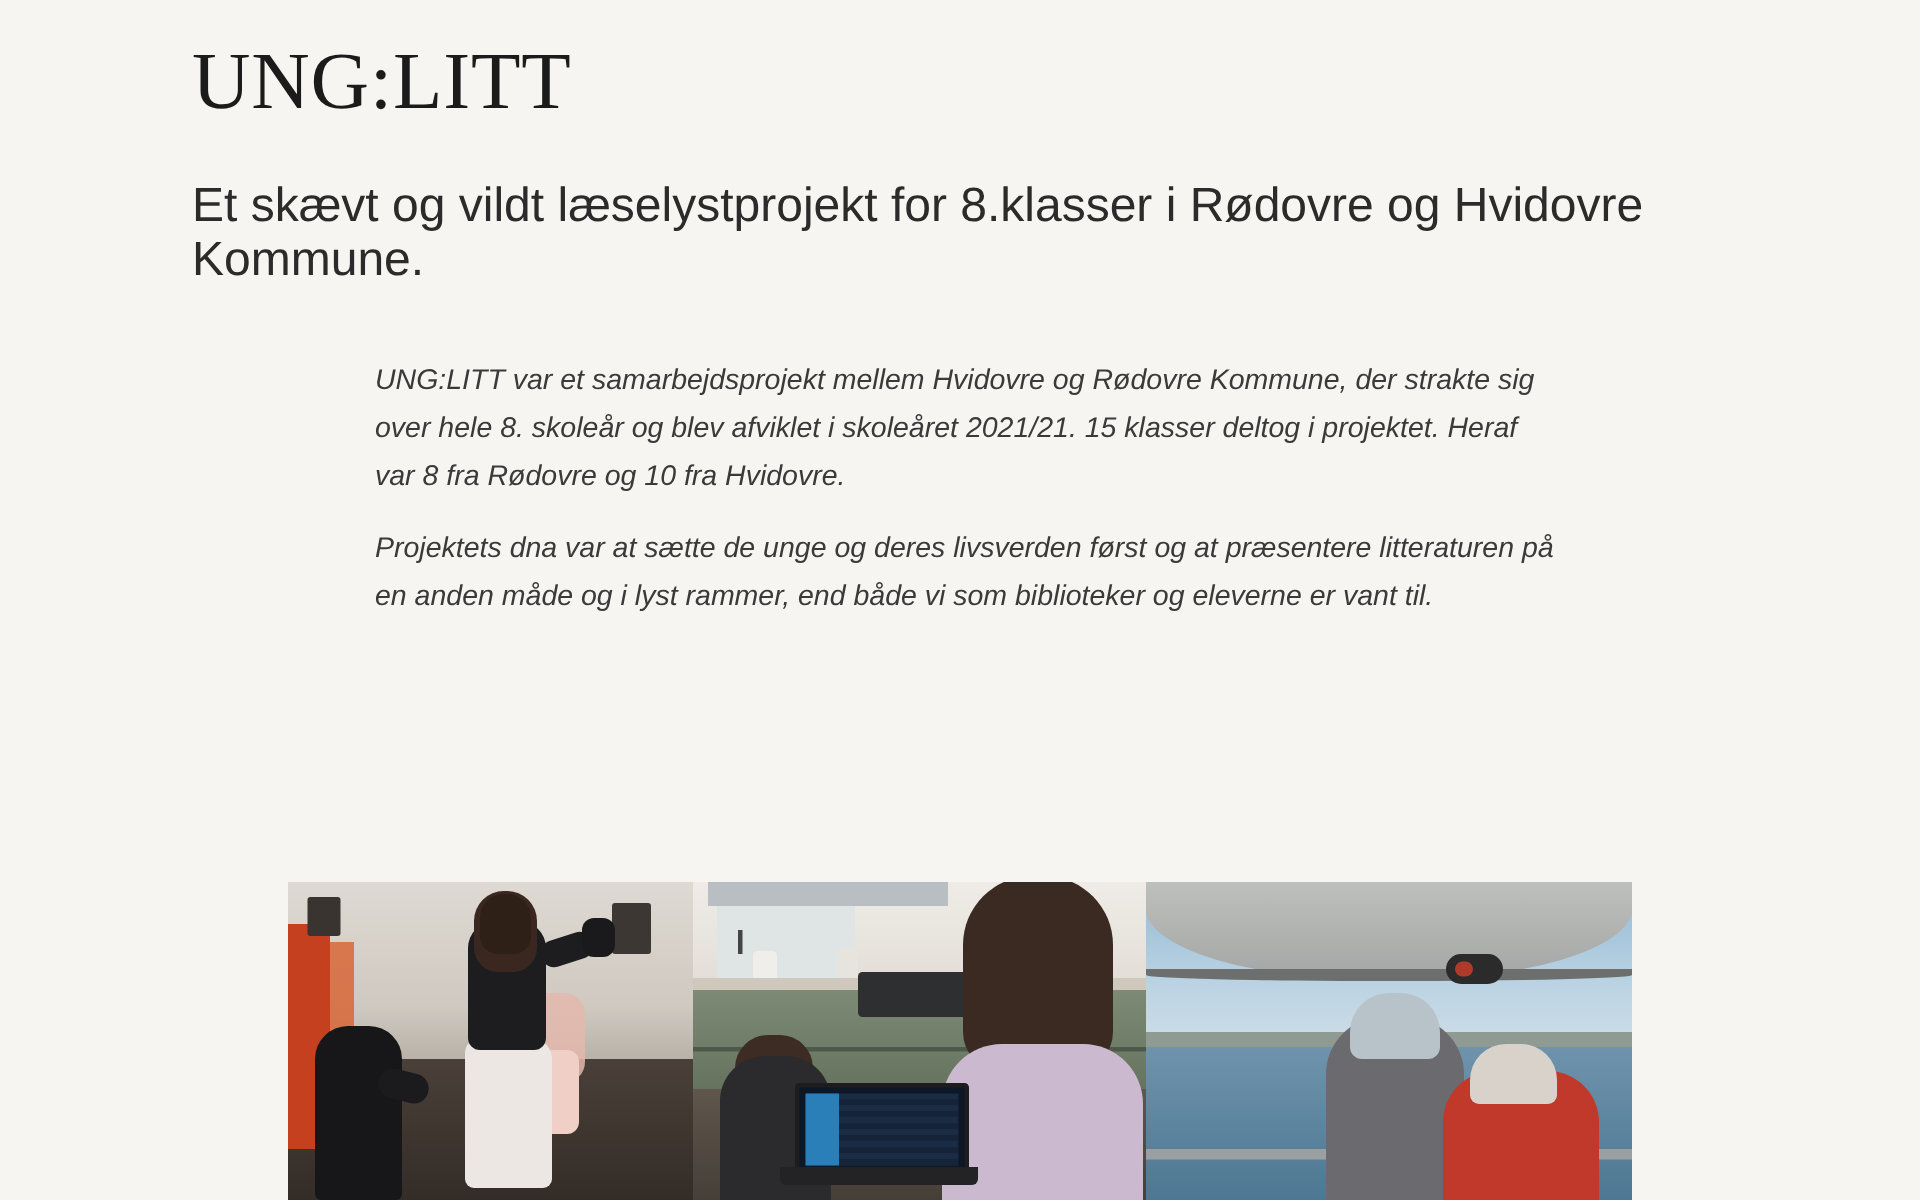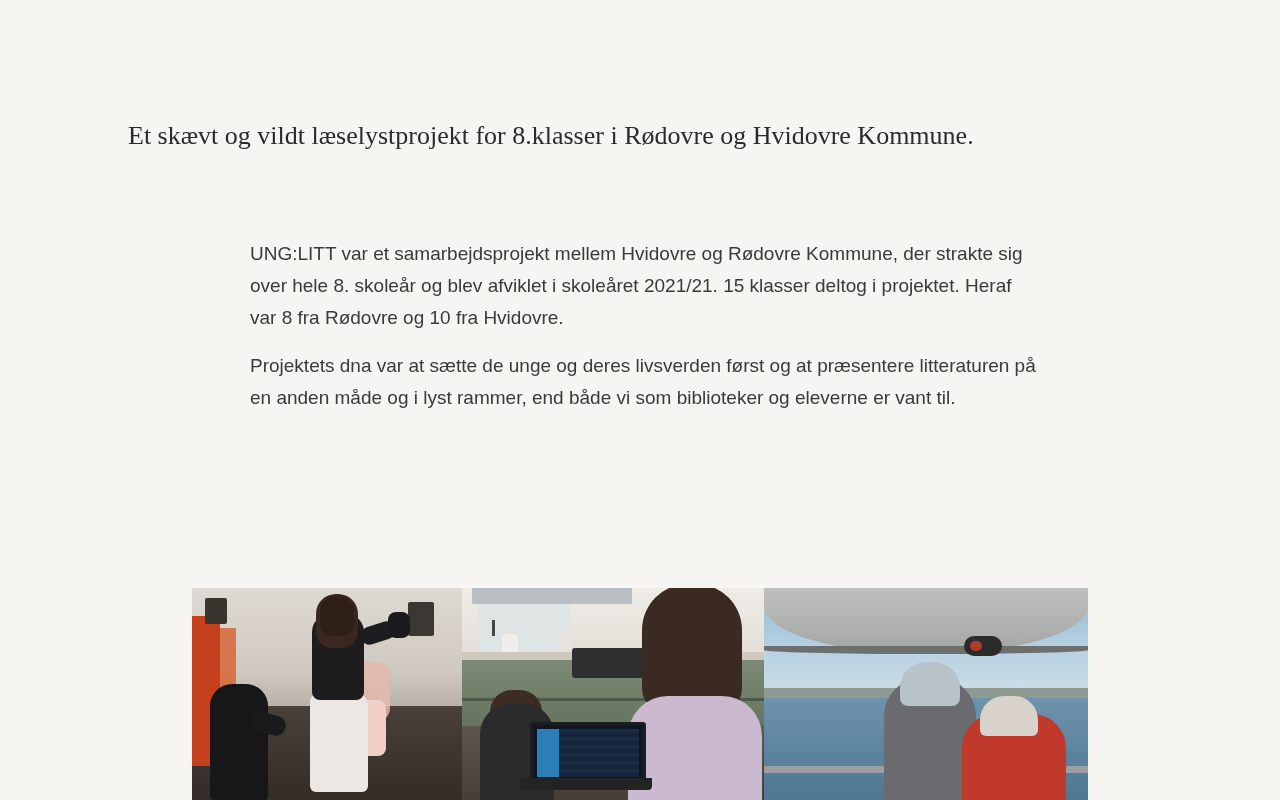--- a/index.html
+++ b/index.html
@@ -29,33 +29,34 @@
     line-height: 64px;
     letter-spacing: 0.5px;
     color: #1b1b1b;
     font-weight: 400;
     margin: 0;
   }
   .tagline {
     position: absolute;
     left: 128px;
     top: 118px;
-    font-family: Liberation Serif, serif;
-    font-size: 26px;
+    font-family: Liberation Sans, sans-serif;
+    font-size: 32px;
     line-height: 36px;
     font-weight: 400;
     color: #2b2b2b;
     margin: 0;
     width: 1040px;
   }
   .body-col {
     position: absolute;
     left: 250px;
     top: 238px;
     width: 790px;
+    font-style: italic;
   }
   .body-col p {
     font-size: 19px;
     line-height: 32px;
     color: #3a3a3a;
     margin: 0 0 16px 0;
     font-weight: 400;
   }
   .gallery {
     position: absolute;
@@ -272,20 +273,21 @@
   .s3-rail {
     position:absolute; left:0; top:178px; width:100%; height:7px;
     background:#9aa0a1;
   }
 </style>
 </head>
 <body>
 
 <div class="page">
 
+  <h1 class="site-title">UNG:LITT</h1>
 
   <h2 class="tagline">Et skævt og vildt læselystprojekt for 8.klasser i Rødovre og Hvidovre Kommune.</h2>
 
   <div class="body-col">
     <p>UNG:LITT  var et samarbejdsprojekt mellem Hvidovre og Rødovre Kommune, der strakte sig over hele 8. skoleår og blev afviklet i skoleåret 2021/21. 15 klasser deltog i projektet. Heraf var 8 fra Rødovre og 10 fra Hvidovre.</p>
     <p>Projektets dna var at sætte de unge og deres livsverden først og at præsentere litteraturen på en anden måde og i lyst rammer, end både vi som biblioteker og eleverne er vant til.</p>
   </div>
 
   <div class="gallery">
 

